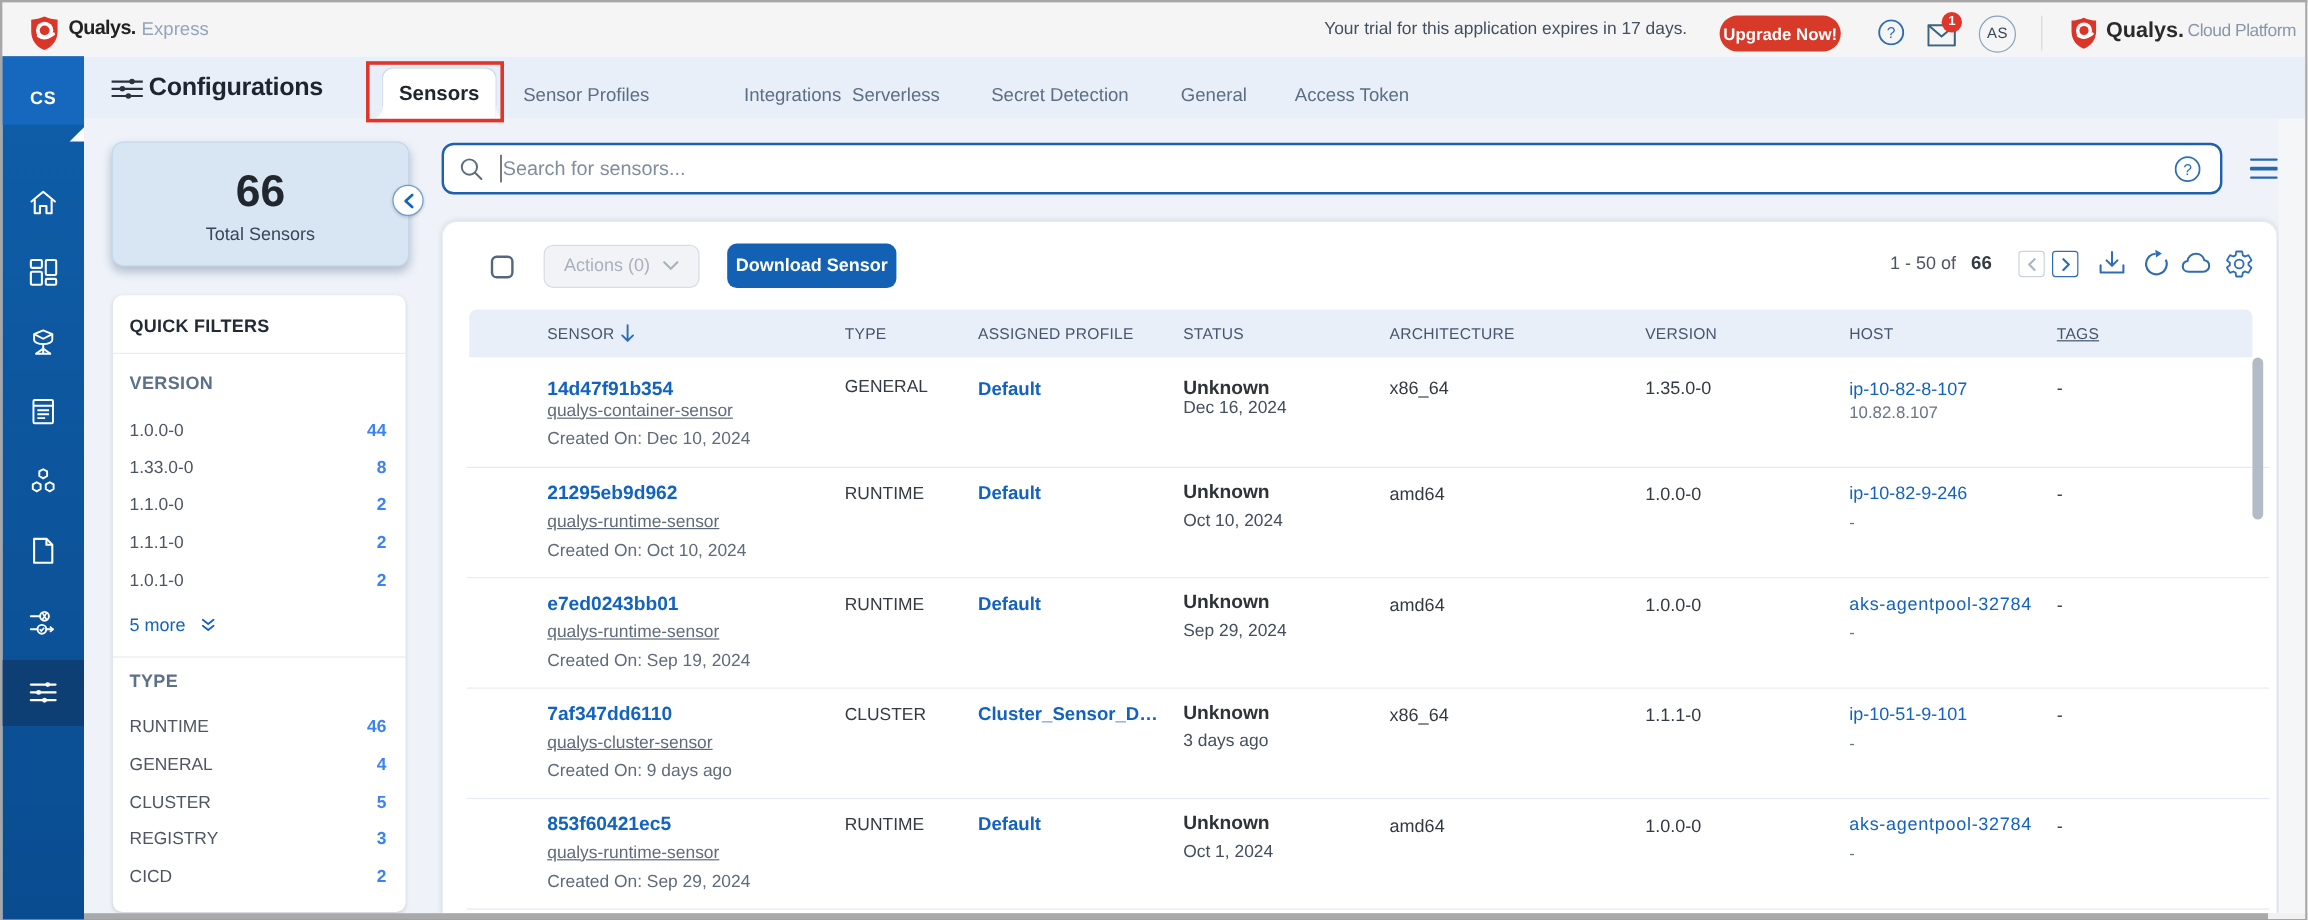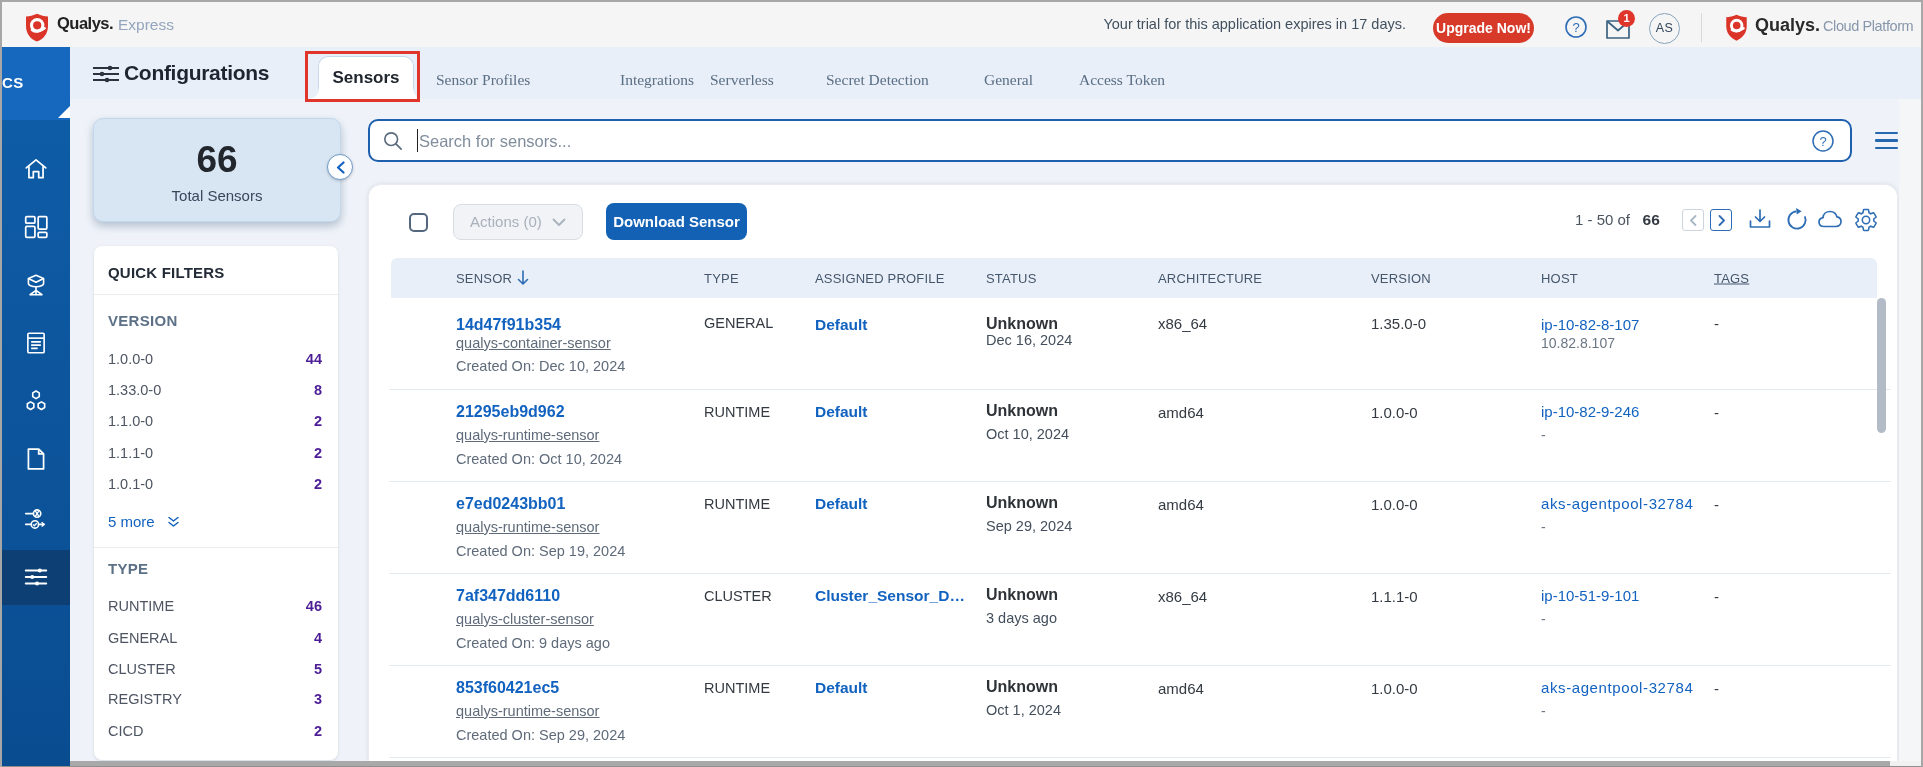--- a/index.html
+++ b/index.html
@@ -10,46 +10,46 @@
 
 #frame { position:absolute; left:0; top:0; width:1923px; height:767px; border:2px solid #a7a7a7; border-bottom:none; pointer-events:none; }
 
 
 #topbar { left:2px; top:2px; width:1919px; height:45px; background:#f5f5f5; }
 .qtext { font-size:16.5px; font-weight:bold; color:#222; letter-spacing:-0.5px; }
 .qsub { font-size:15.5px; color:#93a5bc; }
 
 
 #sidebar { left:2px; top:47px; width:68px; height:720px; background:linear-gradient(#0f5ea9, #0a4c90); }
-#csbox { position:absolute; left:0; top:0; width:68px; height:73px; background:#1568be; color:#fff; font-weight:bold; font-size:15px; text-align:left; line-height:71px; letter-spacing:0.5px; }
+#csbox { position:absolute; left:0; top:0; width:68px; height:57px; background:#1568be; color:#fff; font-weight:bold; font-size:15px; text-align:center; line-height:71px; letter-spacing:0.5px; }
 #cstri { position:absolute; left:56px; top:59px; width:0; height:0; border-left:12px solid transparent; border-bottom:12px solid #fff; }
 #nav-active { position:absolute; left:0; top:503px; width:68px; height:55px; background:#0d3f74; }
 .navicon { position:absolute; left:21px; width:26px; height:26px; }
 
 
 #headrow { left:70px; top:47px; width:1851px; height:52px; background:#e9eff8; }
 #cfgtitle { position:absolute; left:54px; top:14px; font-size:21px; font-weight:bold; color:#1d2530; letter-spacing:-0.3px; }
-.tab { position:absolute; top:24px; font-size:15.5px; color:#5a6e84;font-family:Liberation Serif, serif; }
+.tab { position:absolute; top:24px; font-size:15.5px; color:#5a6e84; }
 #tab-sensors { position:absolute; left:248px; top:9px; width:96px; height:43px; background:#fff; border:1px solid #c6d8ec; border-bottom:none; border-radius:10px 10px 0 0; text-align:center; line-height:41px; font-size:17px; font-weight:bold; color:#20262e; }
 #redbox { position:absolute; left:235px; top:4px; width:115px; height:51px; border:3px solid #e0352b; z-index:5; }
 
 
 #content { left:70px; top:99px; width:1851px; height:662px; background:#eff3f9; }
 
 
 #card66 { position:absolute; left:23px; top:19px; width:248px; height:104px; background:#d8e6f4; border:1px solid #c3d7ec; border-radius:10px; box-shadow:0 4px 8px rgba(90,110,140,0.4); text-align:center; }
 #card66 .n { font-size:37px; font-weight:bold; color:#22272e; margin-top:20px; }
 #card66 .t { font-size:15px; color:#39465a; margin-top:6px; }
 #collapse { position:absolute; left:257px; top:55px; width:26px; height:26px; border-radius:50%; background:#fff; border:1.5px solid #6f9bcc; box-shadow:0 1px 3px rgba(0,0,0,0.2); }
 #qf { position:absolute; left:24px; top:147px; width:244px; height:514px; background:#fff; border-radius:8px; box-shadow:0 1px 3px rgba(120,130,145,0.25); }
 #qf h3 { position:absolute; left:14px; top:26px; transform:translateY(-50%); font-size:15px; font-weight:bold; color:#222b36; letter-spacing:0.2px; }
 #qf .div { position:absolute; left:0; width:244px; height:1px; background:#ececec; }
 .seclab { position:absolute; left:14px; transform:translateY(-50%); font-size:15px; font-weight:bold; color:#5c7187; letter-spacing:0.3px; }
 .fitem { position:absolute; left:14px; right:16px; transform:translateY(-50%); font-size:14.5px; color:#4d5562; }
-.fitem b { float:right; color:#4c1d95; }
+.fitem b { float:right; color:#3b82f6; }
 #more5 { position:absolute; left:14px; top:275px; transform:translateY(-50%); font-size:15px; color:#1262c0; }
 
 
 #search { position:absolute; left:298px; top:20px; width:1484px; height:43px; background:#fff; border:2px solid #1e5fae; border-radius:10px; }
 #search .ph { position:absolute; left:49px; top:50%; transform:translateY(-50%); font-size:16.5px; color:#808d9c; }
 #search .cur { position:absolute; left:47px; top:8px; width:1px; height:23px; background:#222; }
 #burger { position:absolute; left:1805px; top:33px; width:23px; height:17px; }
 #burger div { position:absolute; left:0; width:23px; height:2.2px; background:#2668b0; border-radius:1px; }
 
 

